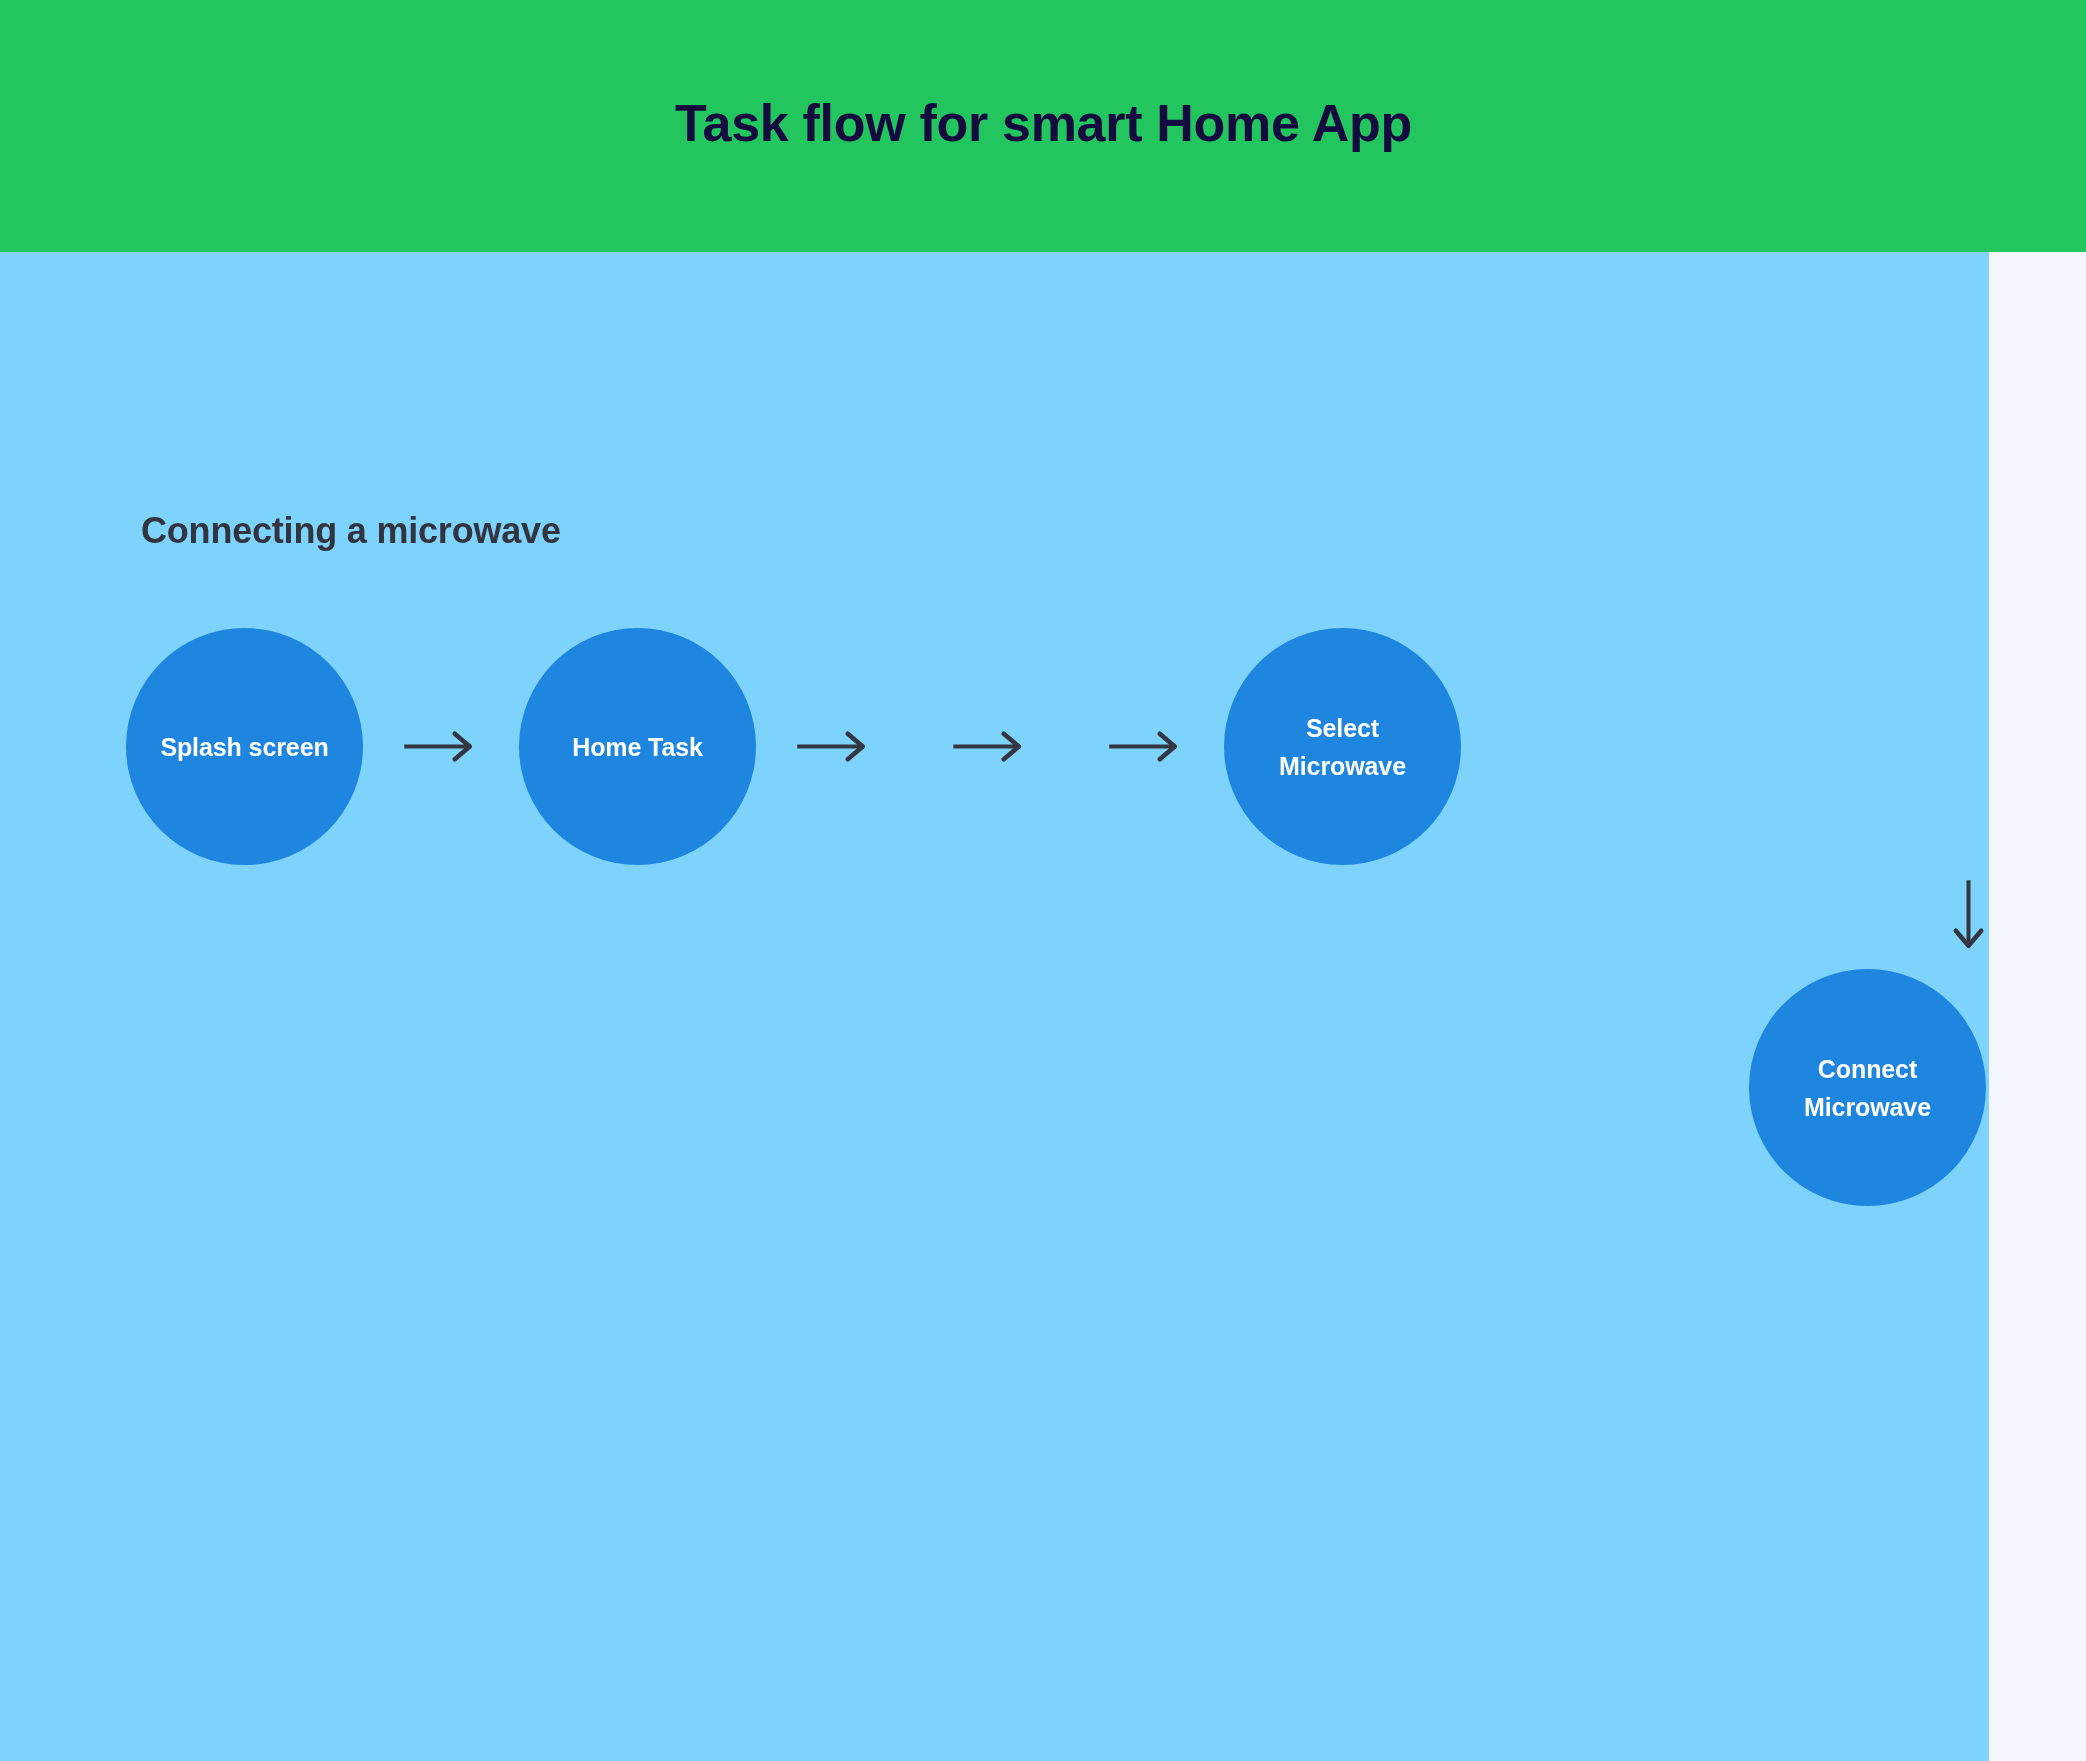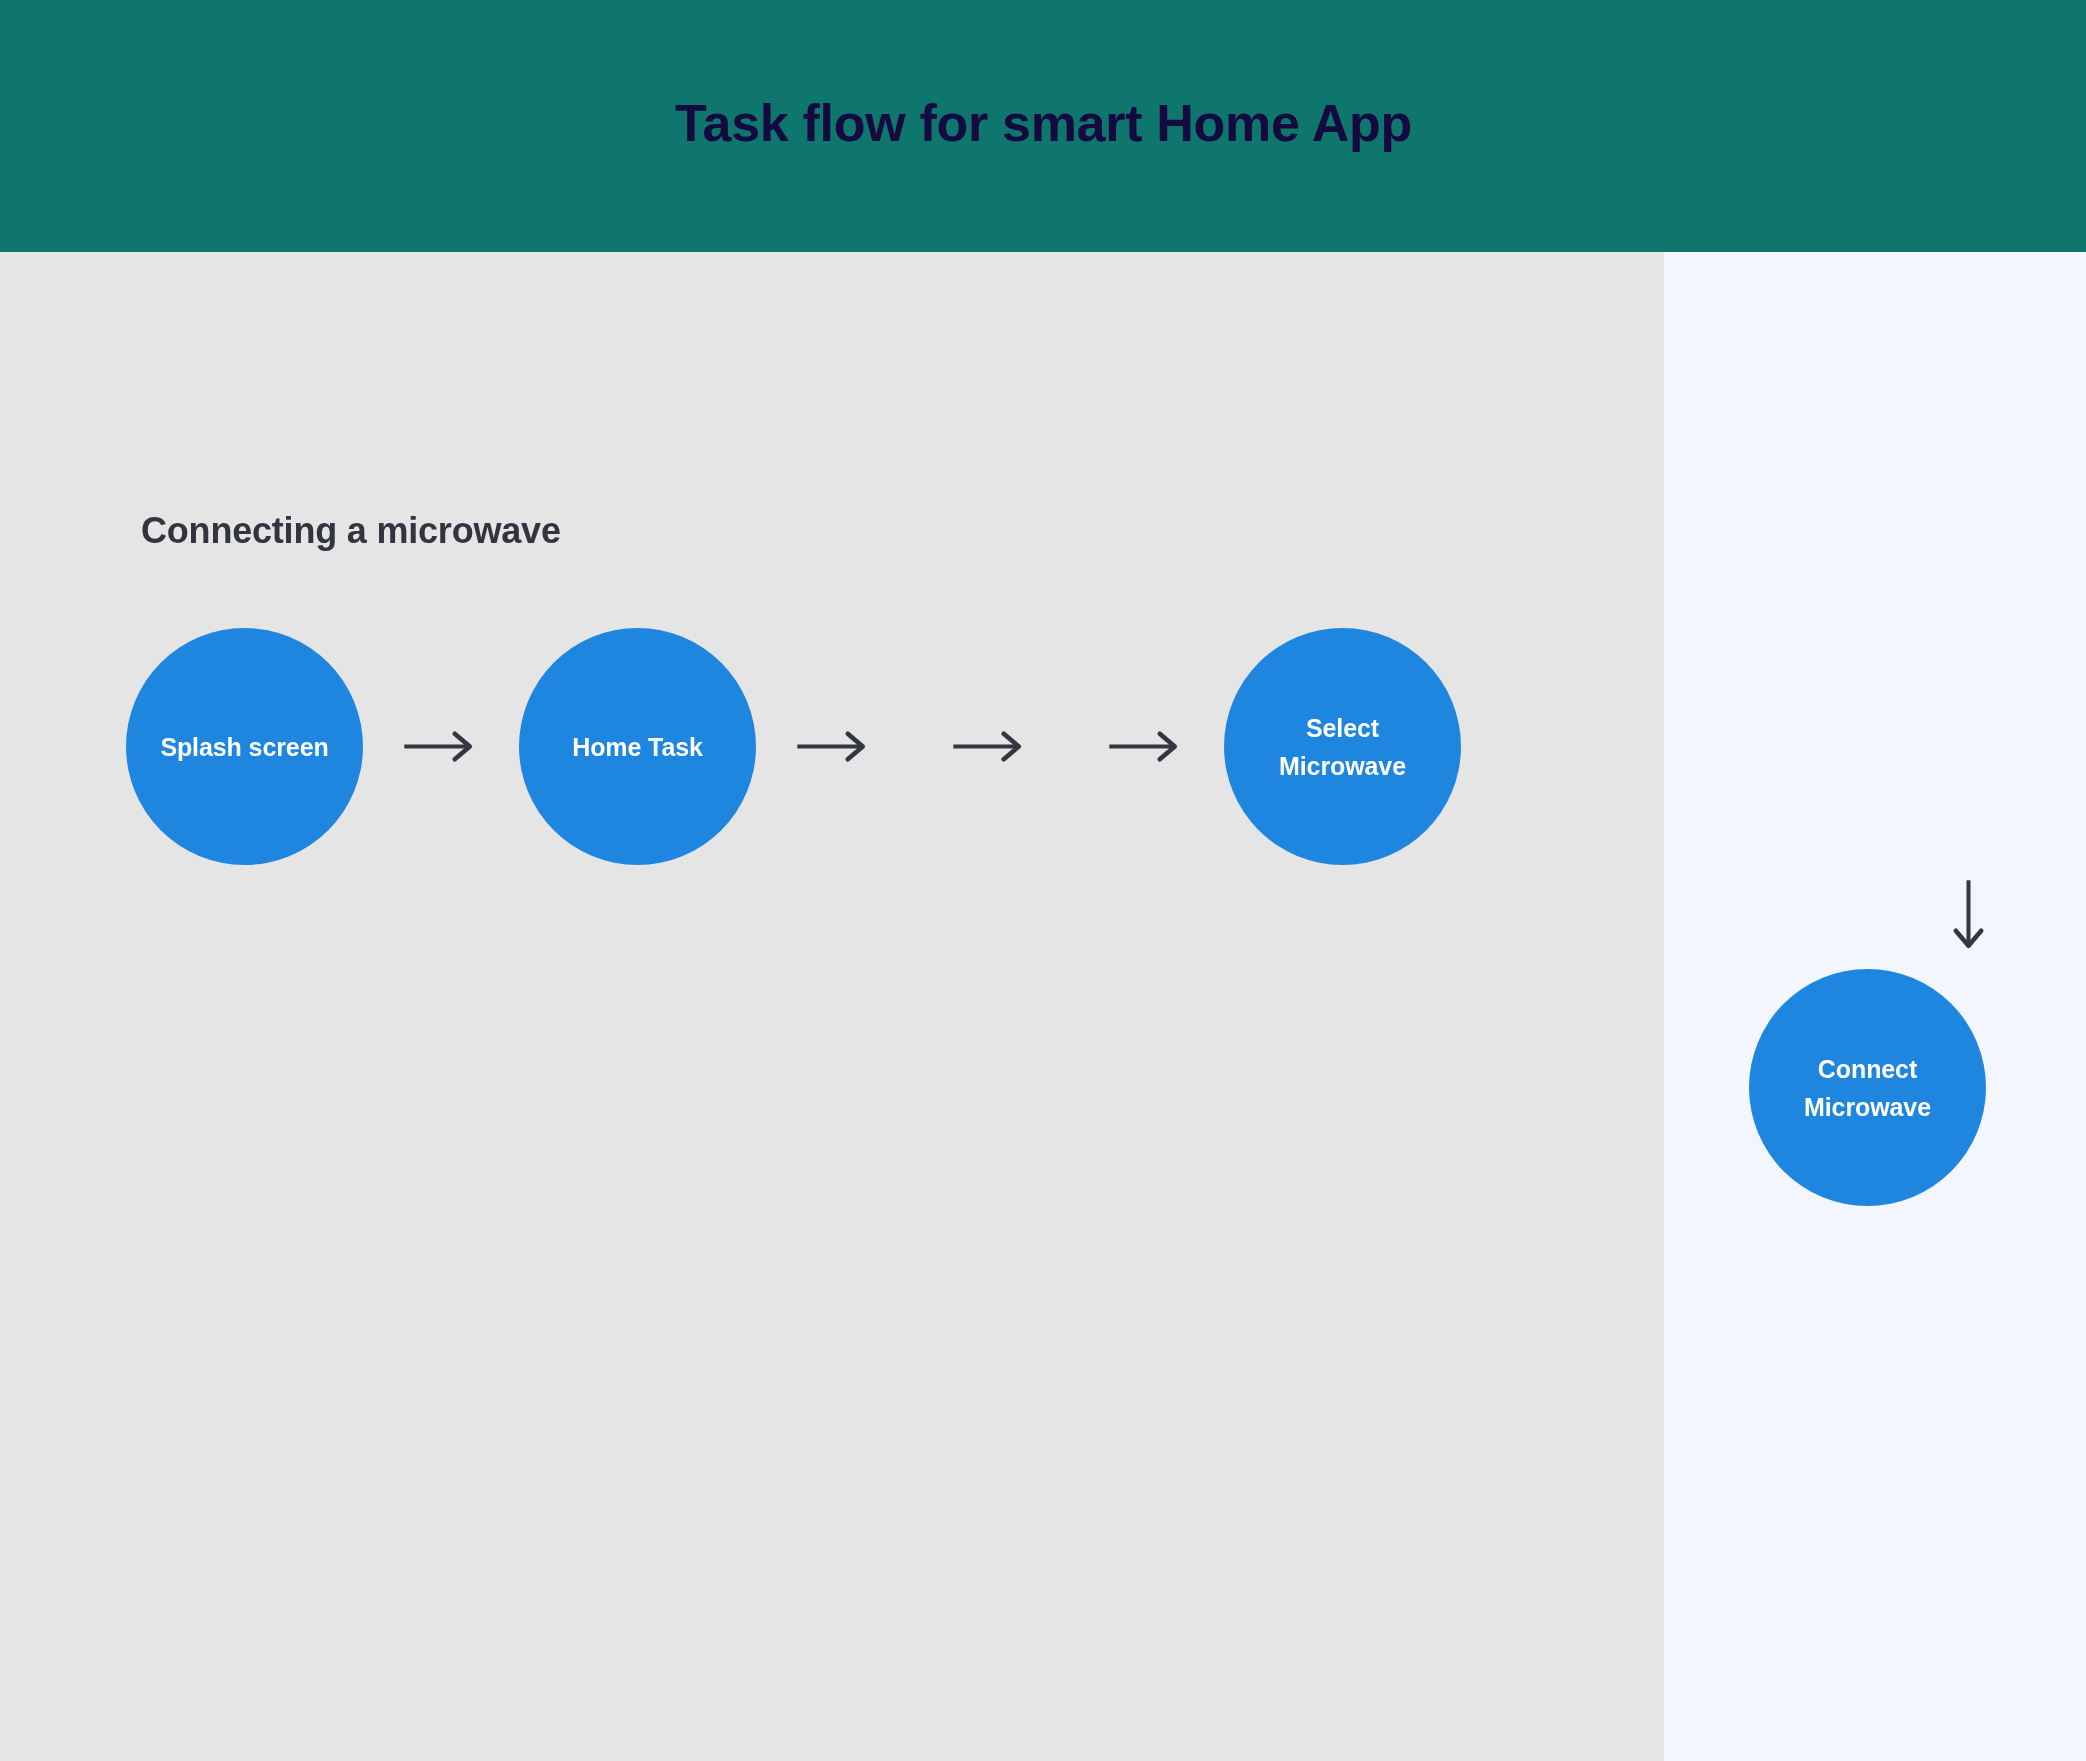--- a/index.html
+++ b/index.html
@@ -15,21 +15,21 @@
     position: relative;
   }
 
   
   .header-band {
     position: absolute;
     top: 0;
     left: 0;
     width: 2087px;
     height: 252px;
-    background: #0f766e;
+    background: #22c55e;
     display: flex;
     align-items: center;
     justify-content: center;
     box-sizing: border-box;
     text-align: right;
   }
   .header-title {
     font-size: 52px;
     font-weight: 700;
     color: #140a40;
@@ -38,23 +38,23 @@
     margin: 0;
     white-space: nowrap;
     transform: translateY(-3.5px);
   }
 
   
   .canvas {
     position: absolute;
     top: 252px;
     left: 0;
-    width: 1664px;
+    width: 1989px;
     height: 1510px;
-    background: #e5e5e5;
+    background: #7dd3fc;
   }
 
   .section-heading {
     position: absolute;
     left: 141px;
     top: 261px;
     font-size: 36px;
     font-weight: 700;
     color: #323440;
     letter-spacing: -0.2px;

